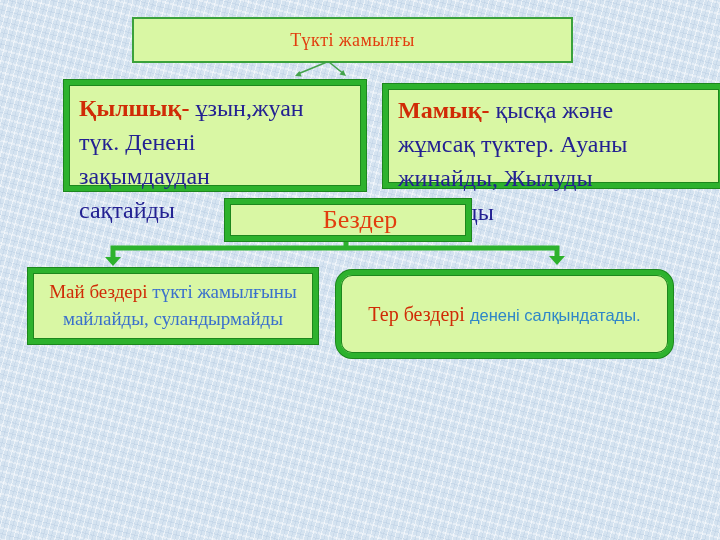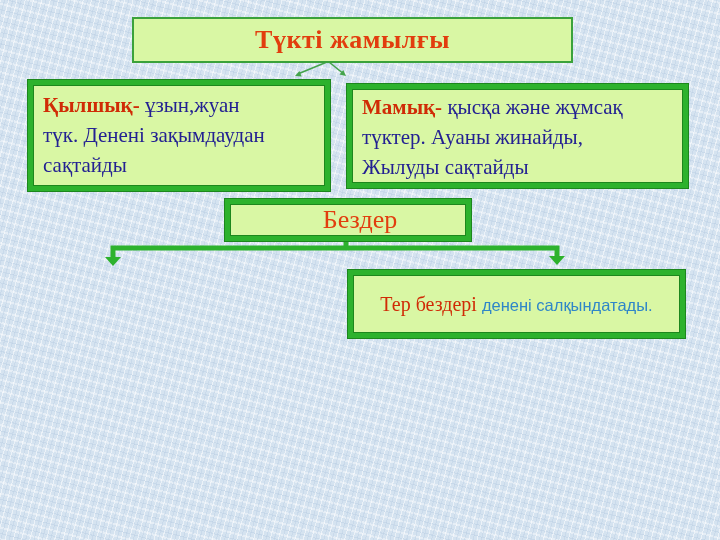--- a/index.html
+++ b/index.html
@@ -34,38 +34,38 @@
     border:5px solid var(--box-border-green);
     box-shadow:0 0 0 1px var(--box-border-dark), inset 0 0 0 1px var(--box-border-dark);
   }
   .title-box{
     left:132px;top:17px;width:441px;height:46px;
     border:2px solid var(--title-border-green);
     box-shadow:none;
     display:flex;align-items:center;justify-content:center;
   }
   .title-box .title-text{
-    font-size:26px;font-weight:bold;color:var(--heading-red);
+    font-size:18px;font-weight:normal;color:var(--heading-red);
     letter-spacing:.5px;
   }
-  .hair-box{font-size:21px;line-height:1.42;}
+  .hair-box{font-size:24px;line-height:1.42;margin-left:36px;}
   .hair-box .term{font-weight:bold;color:var(--term-red);}
   .hair-box .desc{color:var(--body-navy);}
   .box-qylshyq{left:28px;top:80px;width:302px;height:111px;padding:6px 50px 6px 10px;}
   .box-mamyq{left:347px;top:84px;width:341px;height:104px;padding:4px 34px 20px 10px;}
   .bezder-box{
     left:225px;top:199px;width:246px;height:42px;
     display:flex;align-items:center;justify-content:center;padding-left:24px;
   }
   .bezder-box .bezder-text{font-size:26px;color:var(--heading-red);}
   .gland-box{display:flex;align-items:center;justify-content:center;text-align:center;}
   .box-may{left:28px;top:268px;width:290px;height:76px;font-size:19px;line-height:1.4;padding:4px 8px;}
   .box-may .term{color:var(--term-red);}
   .box-may .desc{color:var(--body-blue);}
-  .box-ter{left:348px;top:270px;width:337px;height:68px;padding:4px 6px;}
+  .box-ter{left:336px;top:270px;width:337px;height:88px;padding:4px 6px;border-radius:16px;}
   .box-ter .term{font-size:20px;color:var(--term-red);}
   .box-ter .desc{
     font-size:16.5px;color:var(--body-light-blue);
     font-family:"Liberation Sans","DejaVu Sans",sans-serif;
   }
   .connector-layer{position:absolute;left:0;top:0;width:720px;height:540px;pointer-events:none;}
   .thin-line{stroke:var(--thin-arrow-green);stroke-width:1.6;fill:none;}
   .thin-head{fill:var(--thin-arrow-green);stroke:none;}
   .thick-line{stroke:var(--connector-green);stroke-width:5;fill:none;}
   .thick-head{fill:var(--connector-green);stroke:none;}
@@ -97,18 +97,21 @@
   </div>
 
   <div class="box hair-box box-mamyq">
     <span class="term">Мамық- </span><span class="desc">қысқа және жұмсақ түктер. Ауаны жинайды, Жылуды сақтайды</span>
   </div>
 
   <div class="box bezder-box">
     <span class="bezder-text">Бездер</span>
   </div>
 
+  <div class="box gland-box box-may">
+    <div><span class="term">Май бездері </span><span class="desc">түкті жамылғыны майлайды, суландырмайды</span></div>
+  </div>
 
   <div class="box gland-box box-ter">
     <div><span class="term">Тер бездері </span><span class="desc">денені салқындатады.</span></div>
   </div>
 
 </div>
 
 </body></html>

